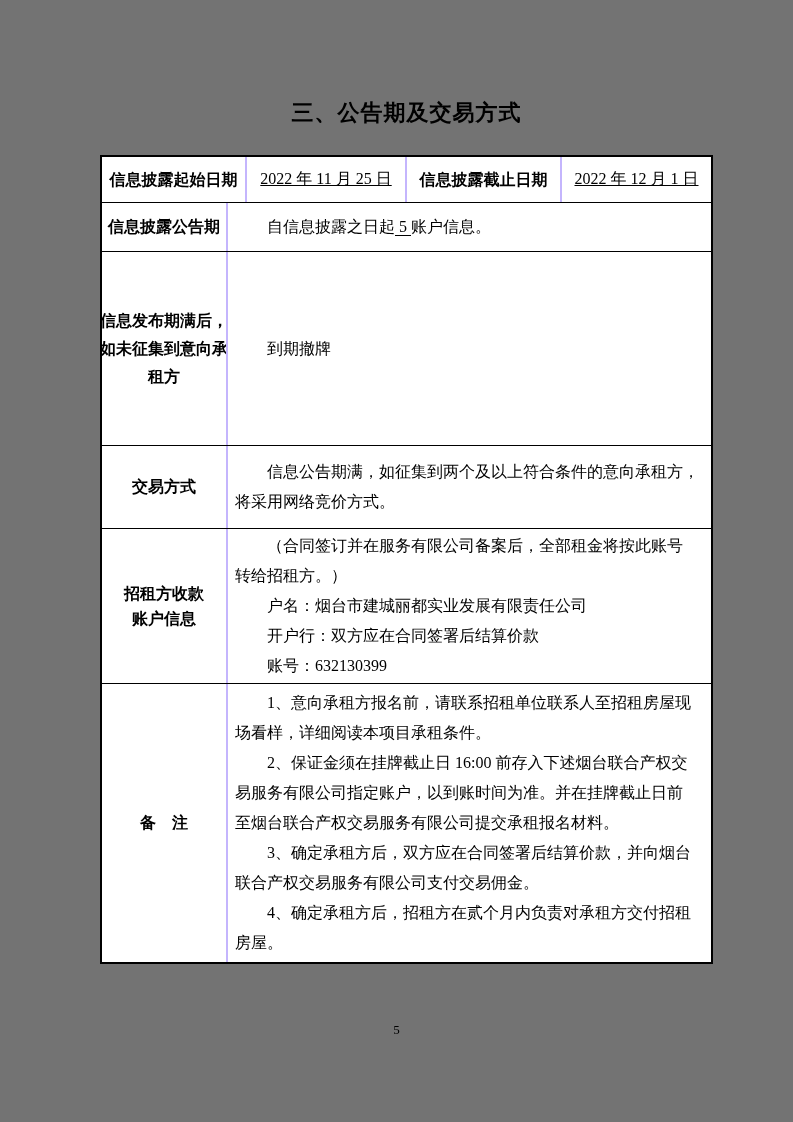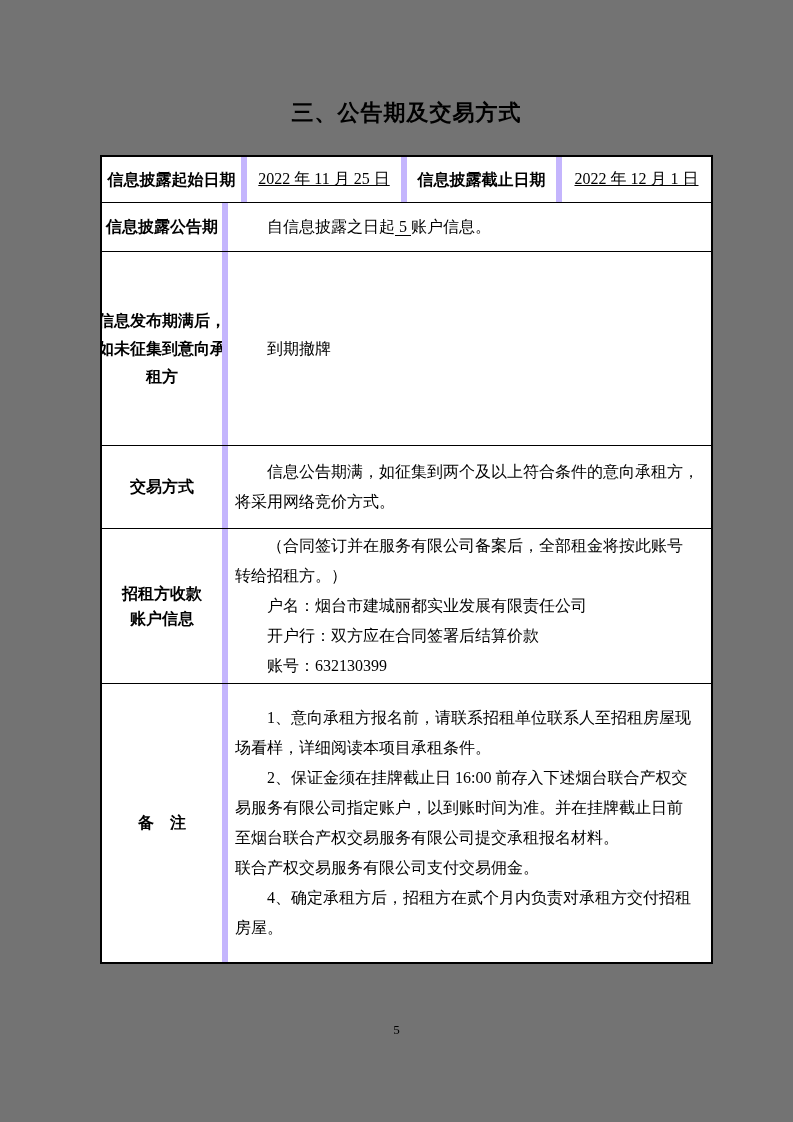--- a/index.html
+++ b/index.html
@@ -40,21 +40,21 @@
   }
   .row.last { border-bottom: none; }
   .r1 { height: 46px; }
   .r2 { height: 49px; }
   .r3 { height: 194px; }
   .r4 { height: 83px; }
   .r5 { height: 155px; }
   .r6 { height: 278px; }
   .cell {
     box-sizing: border-box;
-    border-right: 6px solid #c4b5fd;
+    border-right: 2px solid #c4b5fd;
     overflow: hidden;
   }
   .cell.lastcol { border-right: none; }
   .w1 { width: 145px; }
   .w2 { width: 160px; }
   .w3 { width: 155px; }
   .w4 { width: 149px; }
   .wl { width: 126px; }
   .wc { width: 483px; }
   .label-cell {
@@ -155,20 +155,21 @@
     </div>
 
     <div class="row r6 last">
       <div class="cell wl label-cell">备　注</div>
       <div class="cell wc content-cell lastcol">
         <div class="line">　　1、意向承租方报名前，请联系招租单位联系人至招租房屋现</div>
         <div class="line">场看样，详细阅读本项目承租条件。</div>
         <div class="line">　　2、保证金须在挂牌截止日 16:00 前存入下述烟台联合产权交</div>
         <div class="line">易服务有限公司指定账户，以到账时间为准。并在挂牌截止日前</div>
         <div class="line">至烟台联合产权交易服务有限公司提交承租报名材料。</div>
+        <div class="line">　　3、确定承租方后，双方应在合同签署后结算价款，并向烟台</div>
         <div class="line">联合产权交易服务有限公司支付交易佣金。</div>
         <div class="line">　　4、确定承租方后，招租方在贰个月内负责对承租方交付招租</div>
         <div class="line">房屋。</div>
       </div>
     </div>
 
   </div>
 
   <div class="pagenum">5</div>
 

